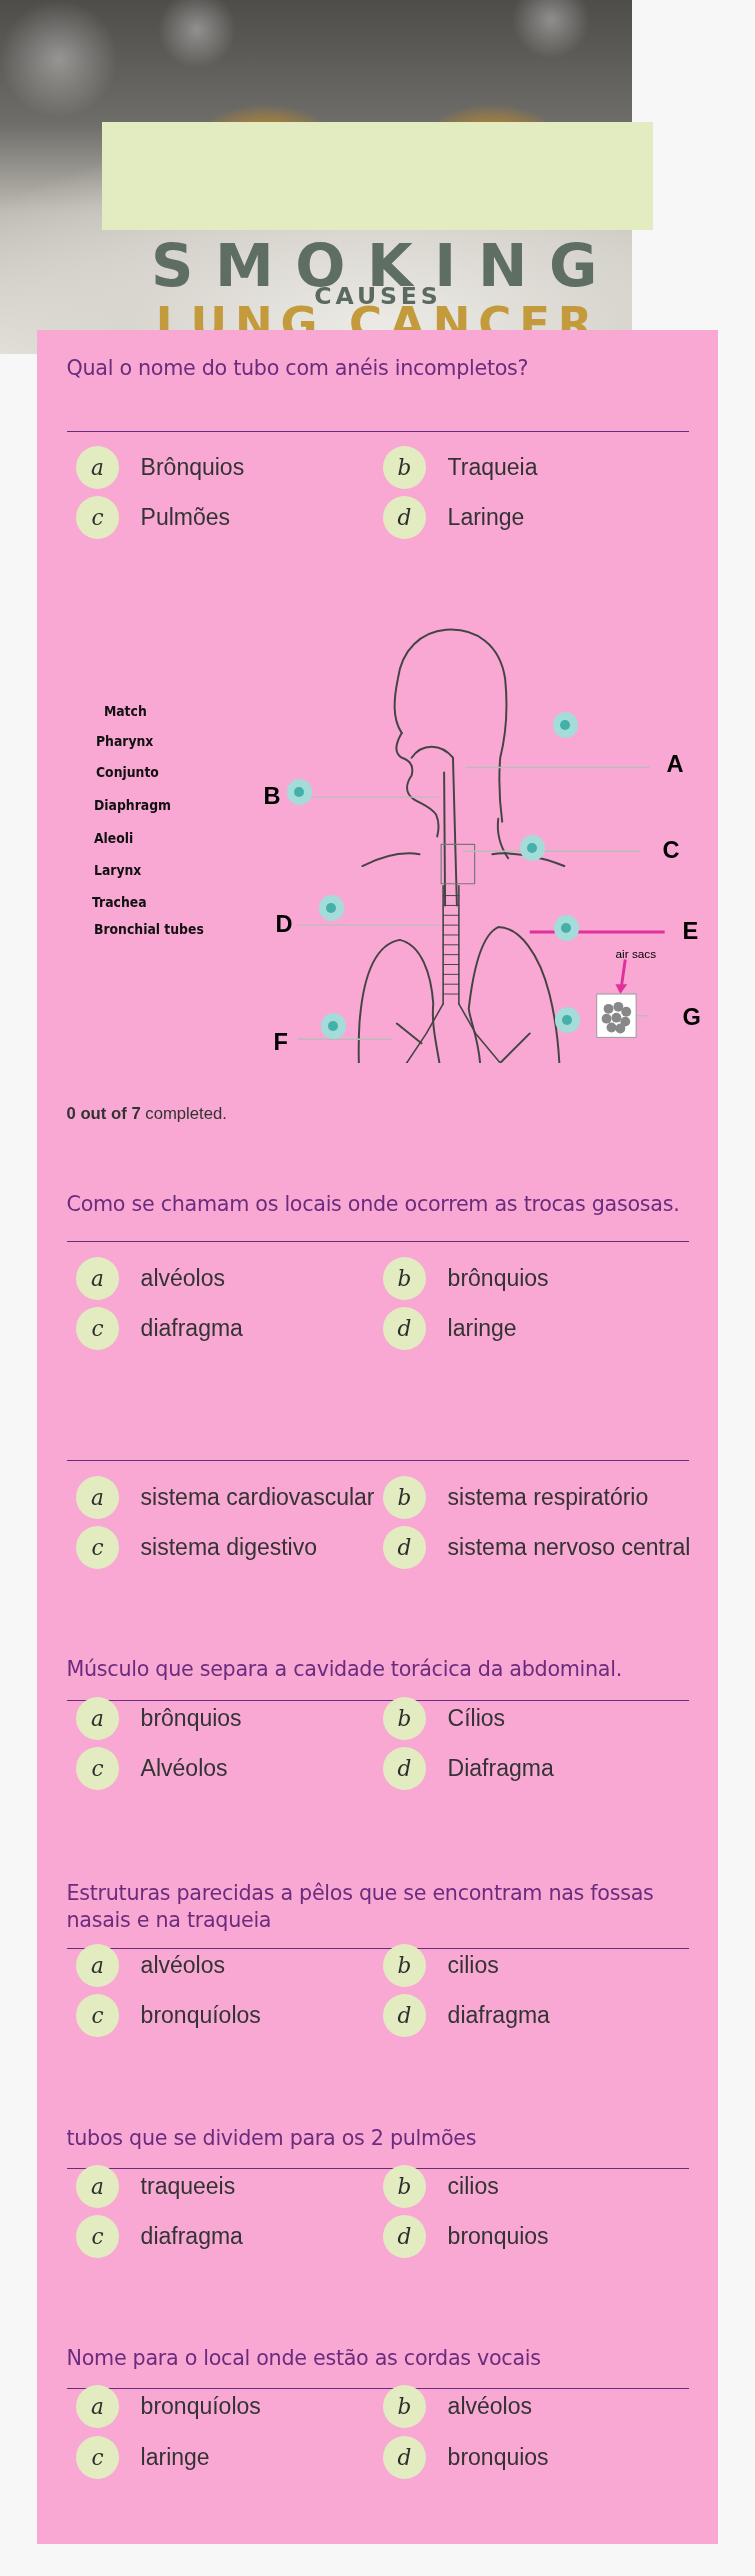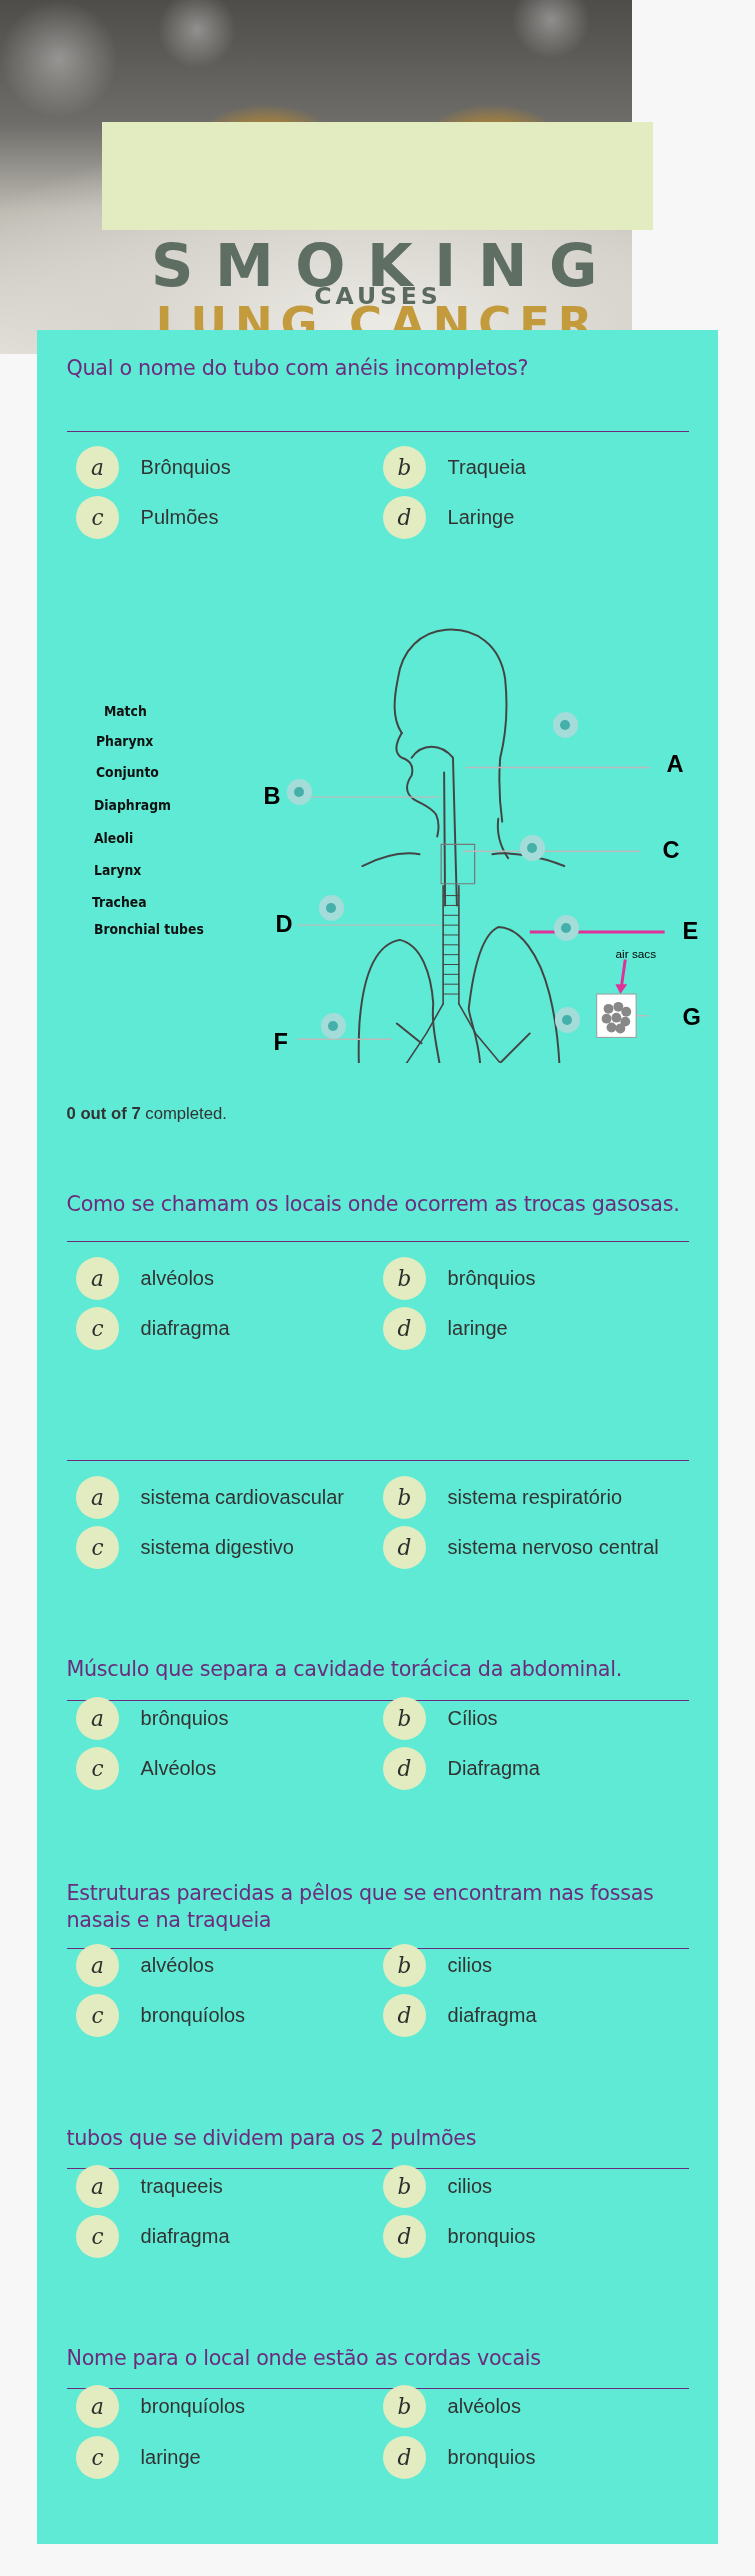--- a/index.html
+++ b/index.html
@@ -36,37 +36,37 @@
     color: #5b6a60; line-height: 23.6px;
   }
   .hero-title-3 {
     position: absolute; left: 0; top: 301px; width: 756px; text-align: center;
     font-family: "DejaVu Sans", sans-serif; font-weight: bold; font-size: 45px; letter-spacing: 7.9px;
     color: #c39a3c; line-height: 45px;
   }
 
   .card {
     position: absolute; left: 37px; top: 330px; width: 681px; height: 2214px;
-    background: #5eead4;
+    background: #f9a8d4;
   }
 
   .q-title {
     position: absolute; left: 29.5px; width: 620px;
     font-family: "DejaVu Sans", sans-serif; font-size: 20.7px; line-height: 26.6px; color: #6b2c7e;
     letter-spacing: -0.3px;
   }
   .q-rule { position: absolute; left: 29.5px; width: 622px; height: 1px; background: #6b2c7e; }
 
   .opt { position: absolute; height: 43px; display: flex; align-items: center; cursor: pointer; }
   .opt-badge {
     width: 43px; height: 43px; border-radius: 50%; background: #e2ecc0;
     display: flex; align-items: center; justify-content: center;
     font-family: "DejaVu Serif", serif; font-size: 21.6px; color: #2d2d2d; font-style: italic;
   }
-  .opt-label { margin-left: 21.6px; font-size: 20px; color: #333333; }
+  .opt-label { margin-left: 21.6px; font-size: 23px; color: #333333; }
 
   .progress { position: absolute; left: 29.5px; top: 774px; font-size: 16.7px; color: #333; }
   .progress b { font-weight: bold; }
 
   .diagram { position: absolute; left: 29.5px; top: 280px; width: 640px; height: 453px; }
   .match-list { position: absolute; left: 29.5px; top: 93px; font-family: "DejaVu Sans Condensed", "DejaVu Sans", sans-serif; font-weight: bold; font-size: 13.8px; color: #111; }
   .match-list div { position: absolute; white-space: nowrap; }
   .hotspot { position: absolute; width: 25.6px; height: 25.6px; border-radius: 50%; background: #a4dcd9; cursor: pointer; }
   .hotspot::after { content: ""; position: absolute; left: 7.9px; top: 7.9px; width: 9.8px; height: 9.8px; border-radius: 50%; background: #45b0aa; }
   .d-label { position: absolute; font-family: "Liberation Sans", sans-serif; font-weight: bold; font-size: 23.6px; color: #000; }

